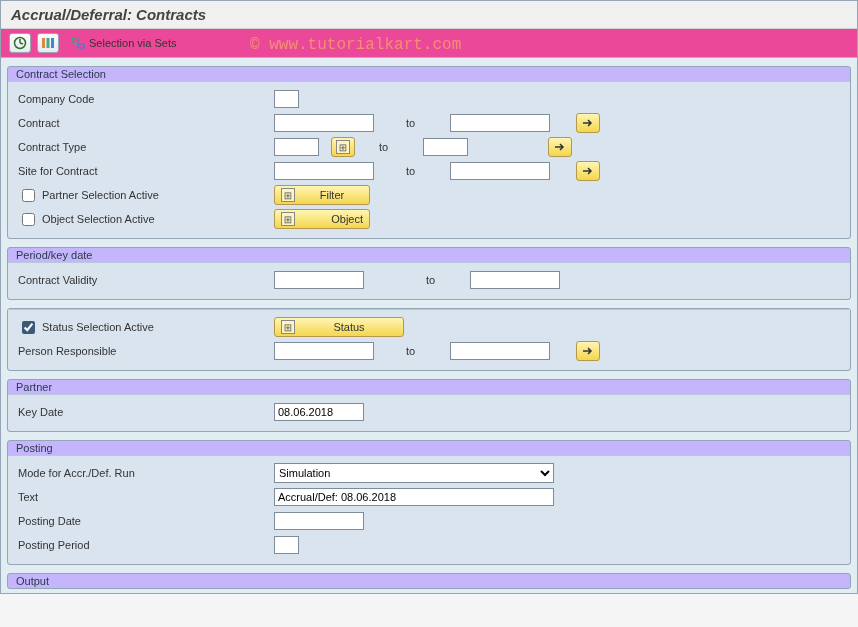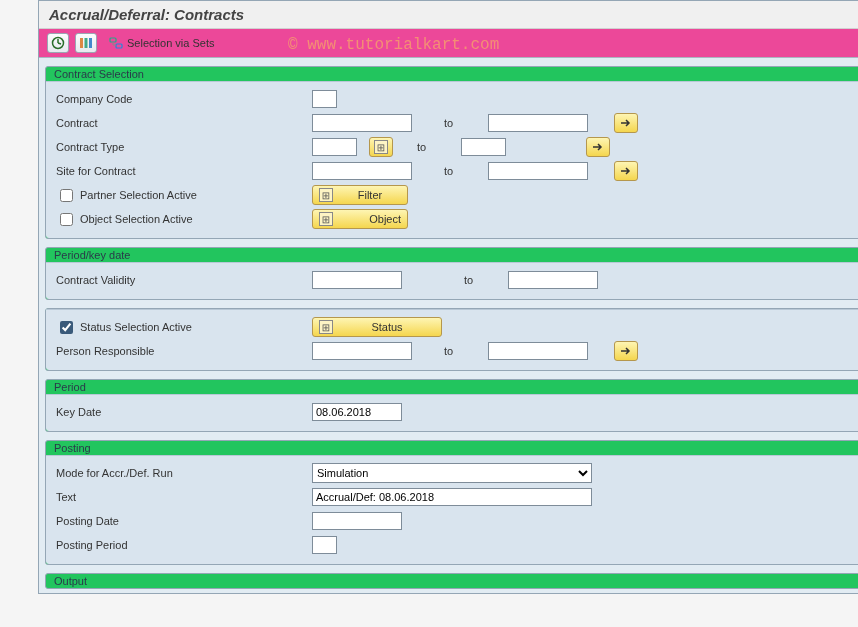--- a/index.html
+++ b/index.html
@@ -51,21 +51,21 @@
       height: 20px;
       cursor: pointer;
     }
     .content {
       background: #e2ecf3;
       padding: 6px 4px 4px 4px;
     }
     .groupbox {
       border: 1px solid #94a6b5;
       border-radius: 3px;
-      background: #22c55e;
+      background: #c4b5fd;
       margin: 2px 2px 8px 2px;
       padding: 0;
     }
     .group-title {
       font-size: 11px;
       color: #2a3a4a;
       padding: 1px 8px 1px 8px;
     }
     .group-body {
       background: #d9e4ee;
@@ -141,21 +141,21 @@
     .watermark {
       position: absolute;
       top: 36px;
       left: 250px;
       font-size: 16px;
       color: #f6a06b;
       opacity: .8;
       font-family: Liberation Mono, monospace;
       pointer-events: none;
     }
-    .outer { position: relative; margin-left: 38px; }
+    .outer { position: relative; }
     svg { display:block; }
   </style>
 </head>
 <body>
 
 <div class="outer">
 <div class="container">
   <div class="titlebar">Accrual/Deferral: Contracts</div>
 
   <div class="toolbar">
@@ -295,21 +295,21 @@
           <div class="yellow-btn arrow-btn">
             <svg width="12" height="10" viewBox="0 0 12 10">
                   <path d="M1 5h7M6 2l3 3-3 3" stroke="#333" stroke-width="1.5" fill="none"></path>
                 </svg>
           </div>
         </div>
       </div>
     </div>
 
     <div class="groupbox">
-      <div class="group-title">Period</div>
+      <div class="group-title">Partner</div>
       <div class="group-body">
         <div class="row">
           <div class="lbl">Key Date</div>
           <input class="inp w70" value="08.06.2018" style="">
         </div>
       </div>
     </div>
 
     <div class="groupbox">
       <div class="group-title">Posting</div>

